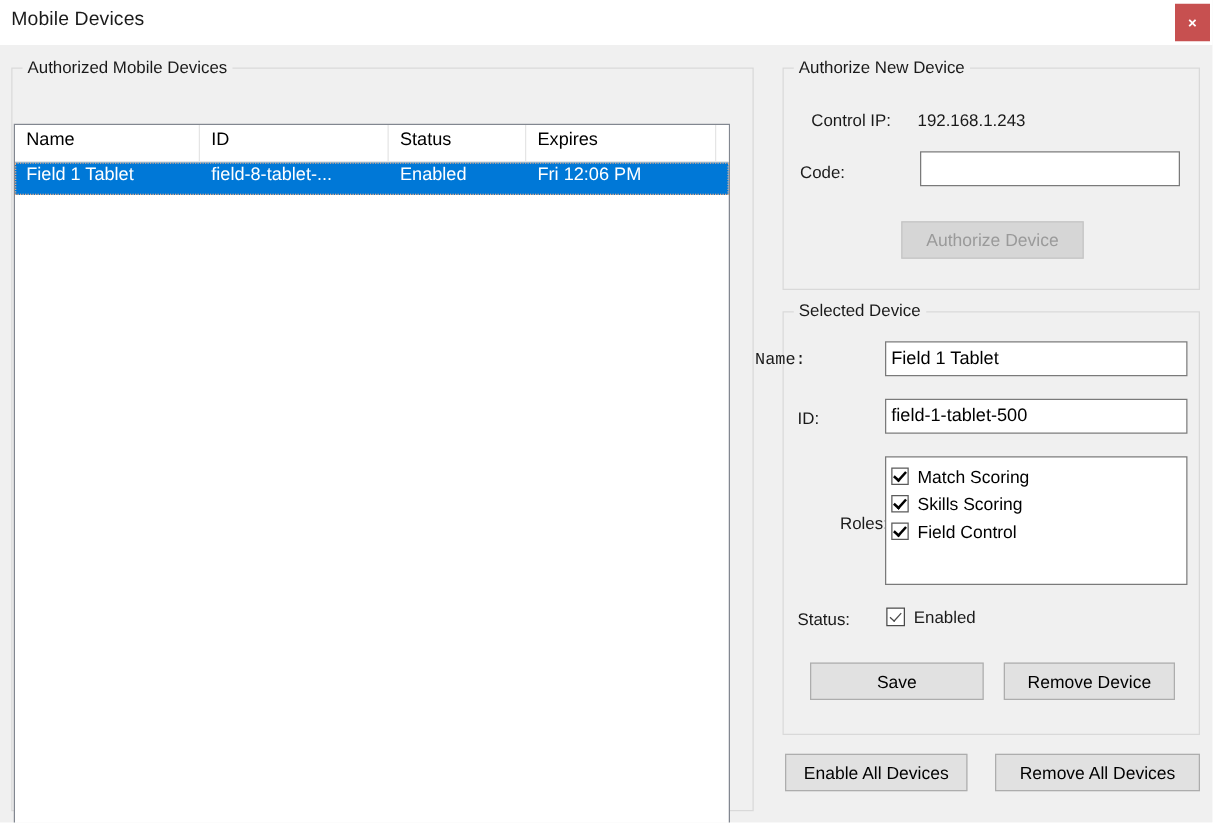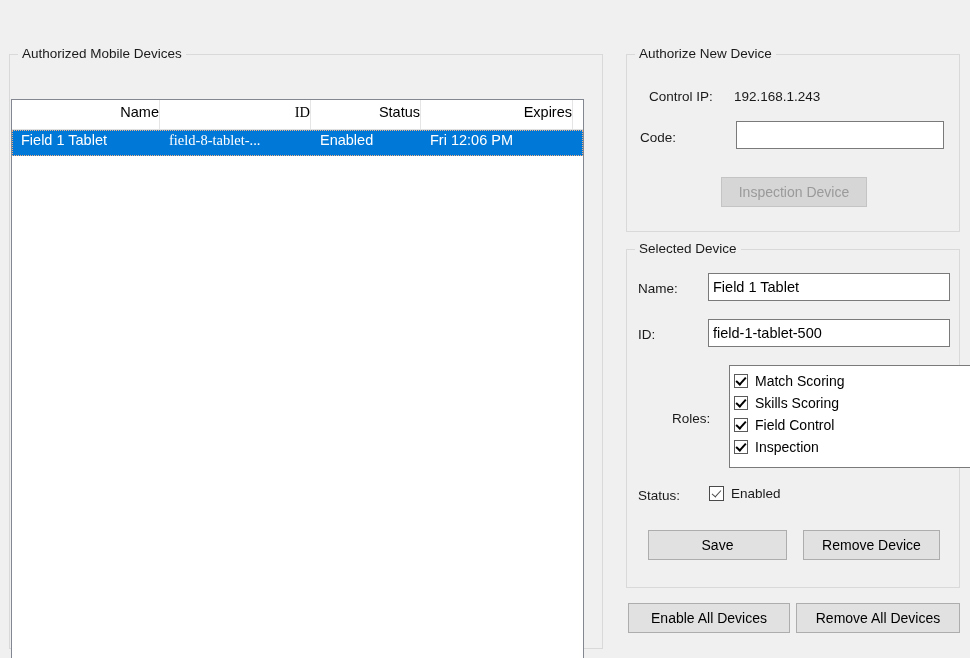--- a/index.html
+++ b/index.html
@@ -135,26 +135,25 @@
   }
   .lv-header .col {
     box-sizing: border-box;
     border-right: 1px solid #e5e5e5;
     padding: 4px 0 0 9px;
     font-size: 14.5px;
     color: #000000;
     white-space: nowrap;
     overflow: hidden;
     cursor: pointer;
-    text-align: right;
   }
   .lv-header .col:last-child { border-right: 1px solid #e5e5e5; }
 
   .col-name    { width: 148px; }
-  .col-id      { width: 151px; font-family: Liberation Serif, serif; }
+  .col-id      { width: 151px; }
   .col-status  { width: 110px; }
   .col-expires { width: 152px; }
 
   .lv-rows { position: relative; }
   .lv-row {
     display: flex;
     height: 26px;
     cursor: default;
   }
   .lv-row.selected {
@@ -222,21 +221,20 @@
   }
 
   
   .roles-list {
     position: absolute;
     background: #ffffff;
     border: 1px solid #7a7a7a;
     box-sizing: border-box;
     padding: 4px 12px 0 4px;
     overflow: hidden;
-    margin-left: 21px;
   }
   .role-item {
     display: flex;
     align-items: center;
     height: 22px;
     font-size: 14px;
     color: #000000;
     cursor: pointer;
   }
   .cb {
@@ -282,20 +280,26 @@
     color: #1a1a1a;
     white-space: nowrap;
     cursor: pointer;
   }
 </style>
 </head>
 <body>
 
 <div class="window">
 
+  <div class="titlebar">
+    <div class="title-text">Mobile Devices</div>
+    <div class="close-button">
+      <span class="glyph">×</span>
+    </div>
+  </div>
 
   <div class="client-area">
 
     <div class="groupbox" id="group-authorized">
       <span class="gb-title">Authorized Mobile Devices</span>
     </div>
 
     <div class="listview">
       <div class="lv-header">
         <div class="col col-name">Name</div>
@@ -317,68 +321,64 @@
       <span class="gb-title">Authorize New Device</span>
     </div>
 
     <span class="field-label" style="left:649px; top:53px;">Control IP:</span>
     <span class="static-value" style="left:734px; top:53px;">192.168.1.243</span>
 
     <span class="field-label" style="left:640px; top:94px;">Code:</span>
     <input class="textinput" type="text" style="left: 736px; top: 85px; width: 208px; height: 28px;" value="">
 
     <div class="button disabled" style="left:721px; top:141px; width:146px; height:30px;">
-      <span>Inspection Device</span>
+      <span>Authorize Device</span>
     </div>
 
     <div class="groupbox" id="group-selected">
       <span class="gb-title">Selected Device</span>
     </div>
 
-    <span class="field-label" style="left:638px; top:245px;">Name:</span>
+    <span class="field-label" style="left:604px; top:245px;font-family:Liberation Mono, monospace;">Name:</span>
     <input class="textinput" type="text" style="left: 708px; top: 237px; width: 242px; height: 28px;" value="Field 1 Tablet">
 
     <span class="field-label" style="left:638px; top:291px;">ID:</span>
     <input class="textinput" type="text" style="left: 708px; top: 283px; width: 242px; height: 28px;" value="field-1-tablet-500">
 
     <span class="field-label" style="left:672px; top:375px;">Roles:</span>
 
     <div class="roles-list" style="left:708px; top:329px; width:242px; height:103px;">
       <div class="role-item">
         <span class="cb checked"></span>
         <span>Match Scoring</span>
       </div>
       <div class="role-item">
         <span class="cb checked"></span>
         <span>Skills Scoring</span>
       </div>
       <div class="role-item">
         <span class="cb checked"></span>
         <span>Field Control</span>
       </div>
-      <div class="role-item">
-        <span class="cb checked"></span>
-        <span>Inspection</span>
-      </div>
     </div>
 
     <span class="field-label" style="left:638px; top:452px;">Status:</span>
     <div class="status-row" style="left:709px; top:450px;">
       <span class="cb thin checked"></span>
       <span>Enabled</span>
     </div>
 
     <div class="button" style="left:648px; top:494px; width:139px; height:30px;">
       <span>Save</span>
     </div>
     <div class="button" style="left:803px; top:494px; width:137px; height:30px;">
       <span>Remove Device</span>
     </div>
 
-    <div class="button" style="left:628px; top:567px; width:162px; height:30px;">
+    <div class="button" style="left:628px; top:567px; width:146px; height:30px;">
       <span>Enable All Devices</span>
     </div>
     <div class="button" style="left:796px; top:567px; width:164px; height:30px;">
       <span>Remove All Devices</span>
     </div>
 
   </div>
 </div>
 
 </body></html>

